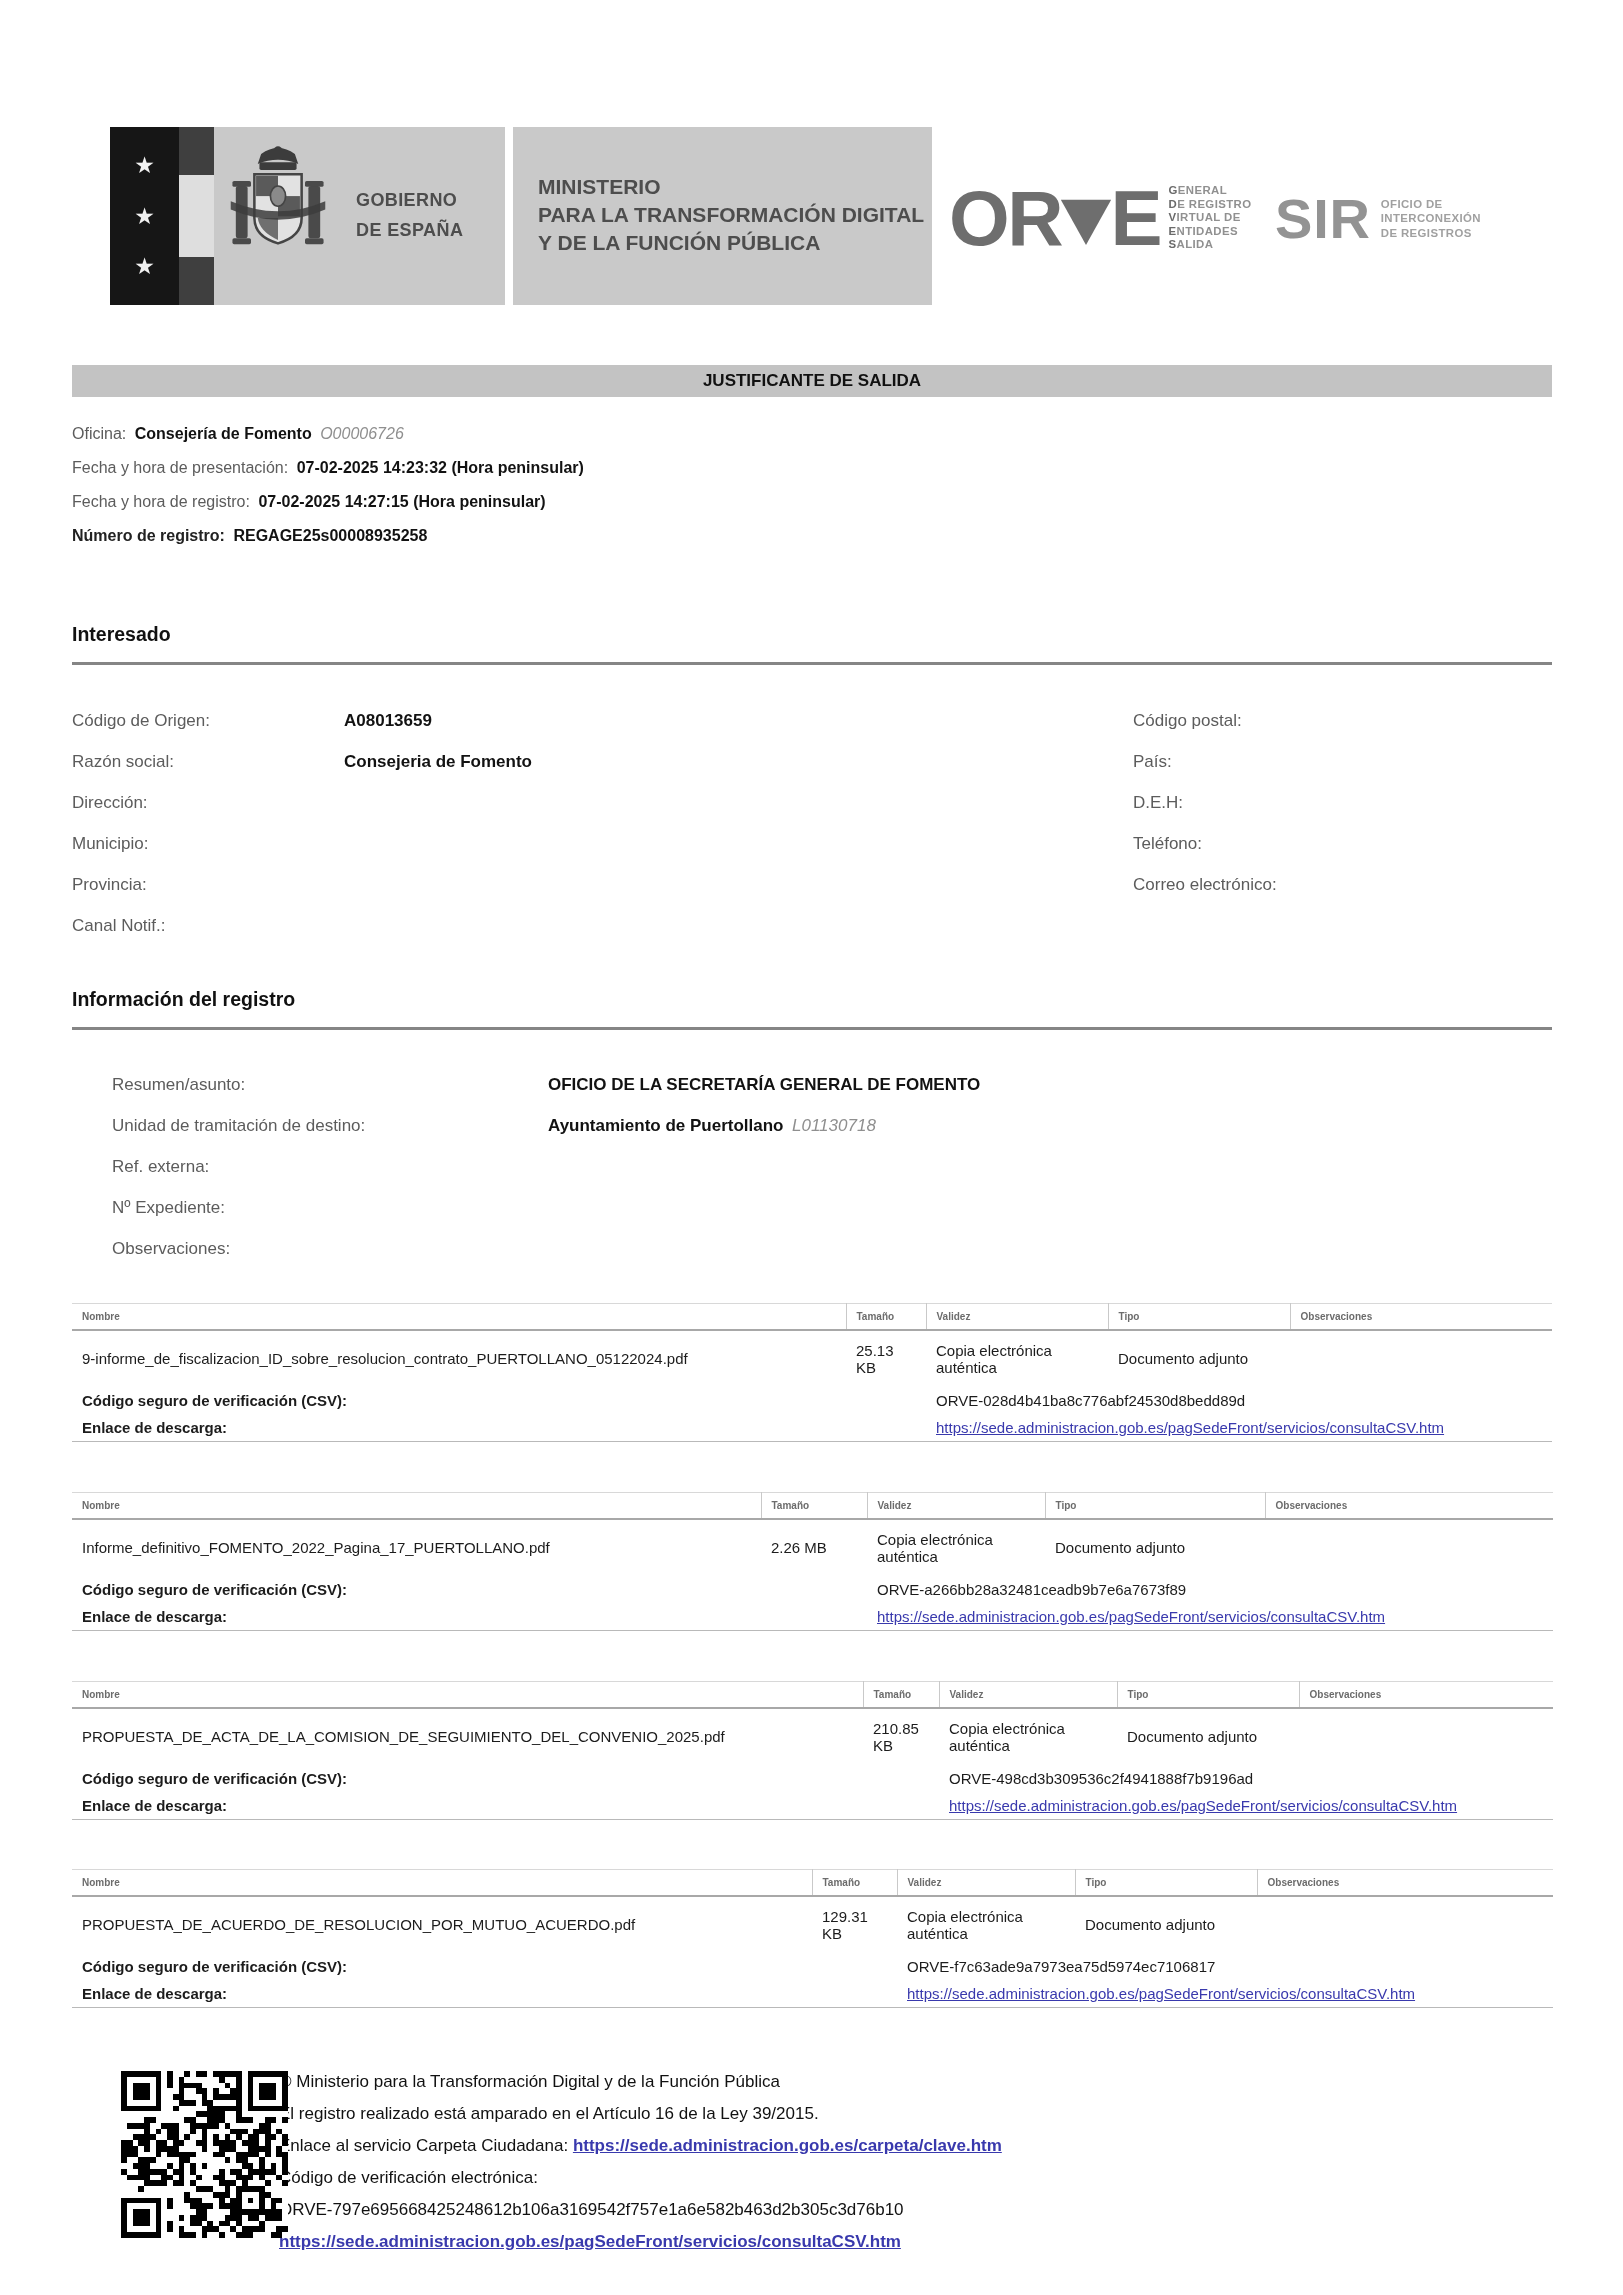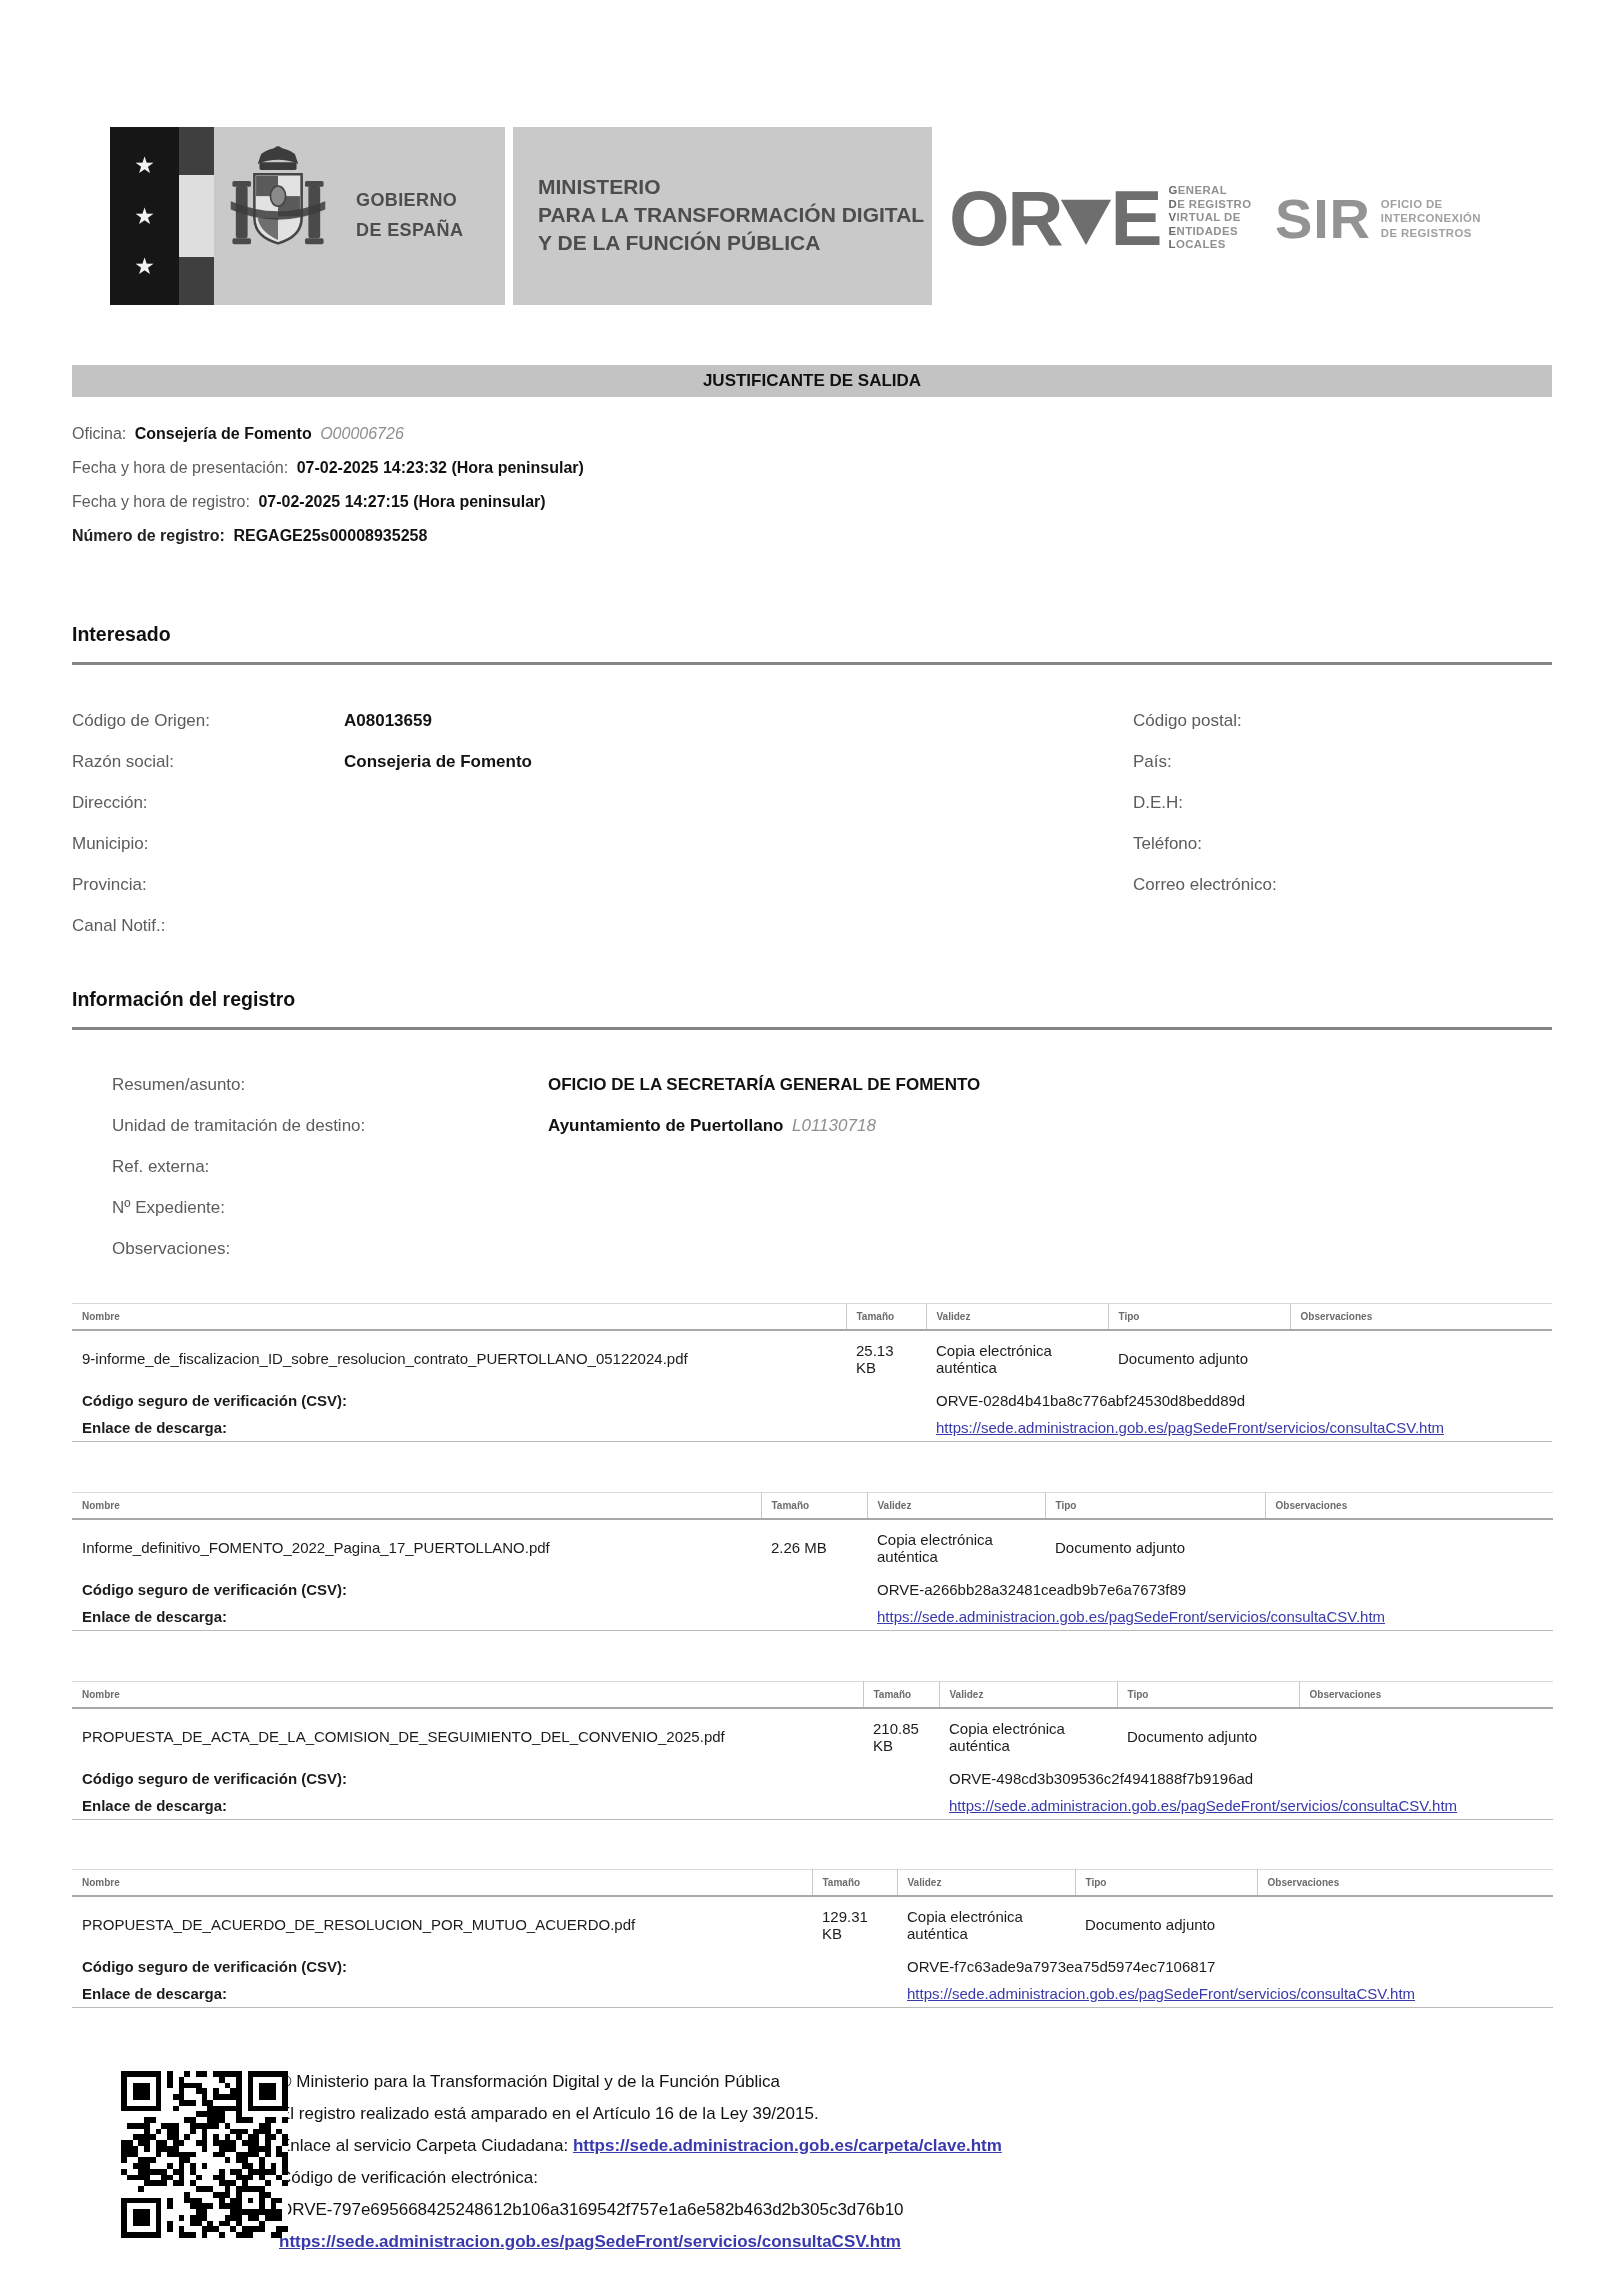--- a/index.html
+++ b/index.html
@@ -130,21 +130,21 @@
             <polygon points="1,4 61,4 31,58" fill="#6e6e6e"></polygon>
             <polygon points="44,4 61,4 38,45" fill="#c9c9c9" opacity="0"></polygon>
           </svg></span>
         <span>E</span>
     </div>
     <div class="orve-tag">
       <div>GENERAL</div>
       <div>DE REGISTRO</div>
       <div>VIRTUAL DE</div>
       <div>ENTIDADES</div>
-      <div>LOCALES</div>
+      <div>SALIDA</div>
     </div>
   </div>
 
   <div class="sir-logo">
     <span class="sir-letters">SIR</span>
     <div class="sir-tag">
       <div>OFICIO DE</div>
       <div>INTERCONEXIÓN</div>
       <div>DE REGISTROS</div>
     </div>

